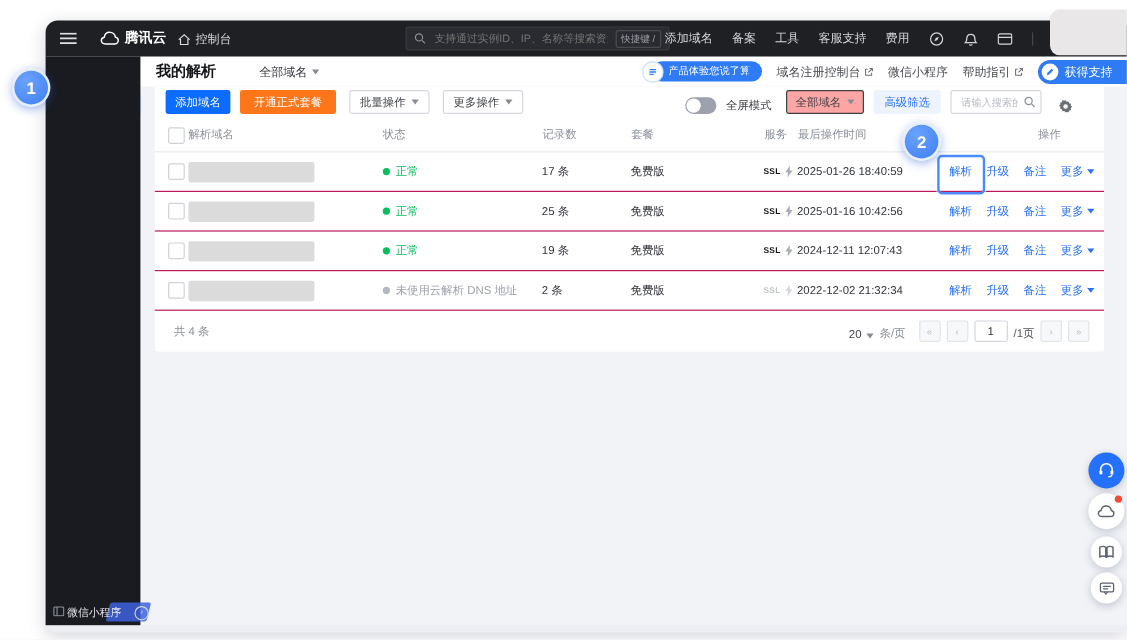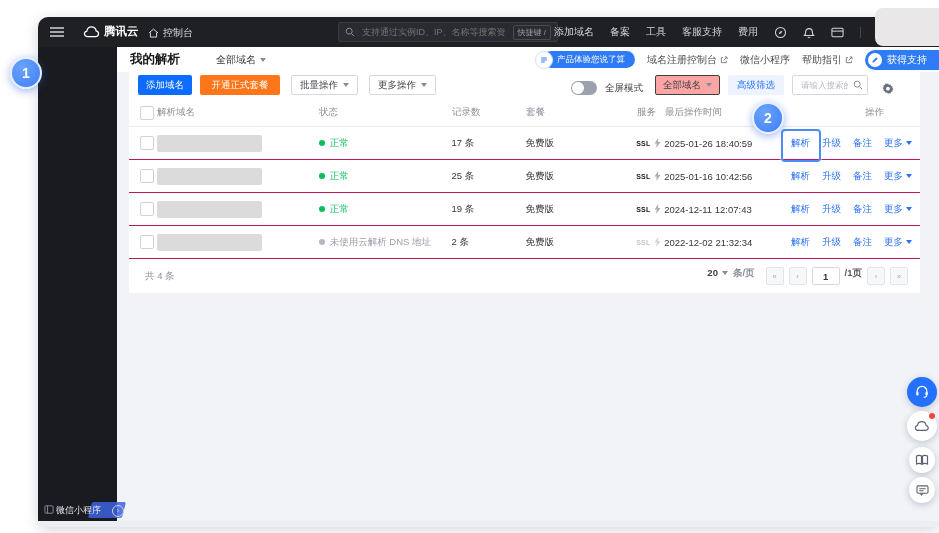--- a/index.html
+++ b/index.html
@@ -106,21 +106,21 @@
   .st-off{color:#9b9fa8;}  .st-off .dot{background:#b4b8c0;}
   .ssl{font-size:7px;font-weight:800;color:#17181b;letter-spacing:.2px;}
   .bolt{color:#a8aeb8;}
   .muted .ssl{color:#c3c6cc;} .muted .bolt{color:#d3d6dc;}
   .lnk{color:#2a72f8;cursor:pointer;white-space:nowrap;display:inline-flex;align-items:center;gap:3px;}
   .lnk .caret{border-top-color:#2a72f8;}
 
   
   #tfoot{position:absolute;left:0;top:187px;width:100%;height:34px;display:flex;align-items:center;box-sizing:border-box;
          padding:0 12px 0 16px;font-size:9.5px;color:#8a8f99;}
-  .pg-right{margin-left:auto;display:flex;align-items:flex-start;gap:5px;font-weight:bold;}
+  .pg-right{margin-left:auto;display:flex;align-items:flex-end;gap:5px;}
   .psize{display:flex;align-items:center;gap:4px;color:#3c3f44;cursor:pointer;}
   .pbtn{width:16px;height:16px;border:1px solid #e1e4e9;background:#f7f8fa;border-radius:2px;color:#b9bdc6;font-size:8px;
         display:flex;align-items:center;justify-content:center;cursor:pointer;}
   .pinput{width:26px;height:16px;border:1px solid #d5d8dd;border-radius:2px;background:#fff;color:#33363c;font-size:9.5px;
         display:flex;align-items:center;justify-content:center;}
   .ppages{color:#55585e;}
 
   
   .fab{border-radius:50%;box-shadow:0 2px 7px rgba(25,35,70,.22);display:flex;align-items:center;justify-content:center;z-index:30;cursor:pointer;background:#fff;}
   #fab-support{left:907px;top:377px;width:30px;height:30px;background:#2470ff;color:#fff;}

